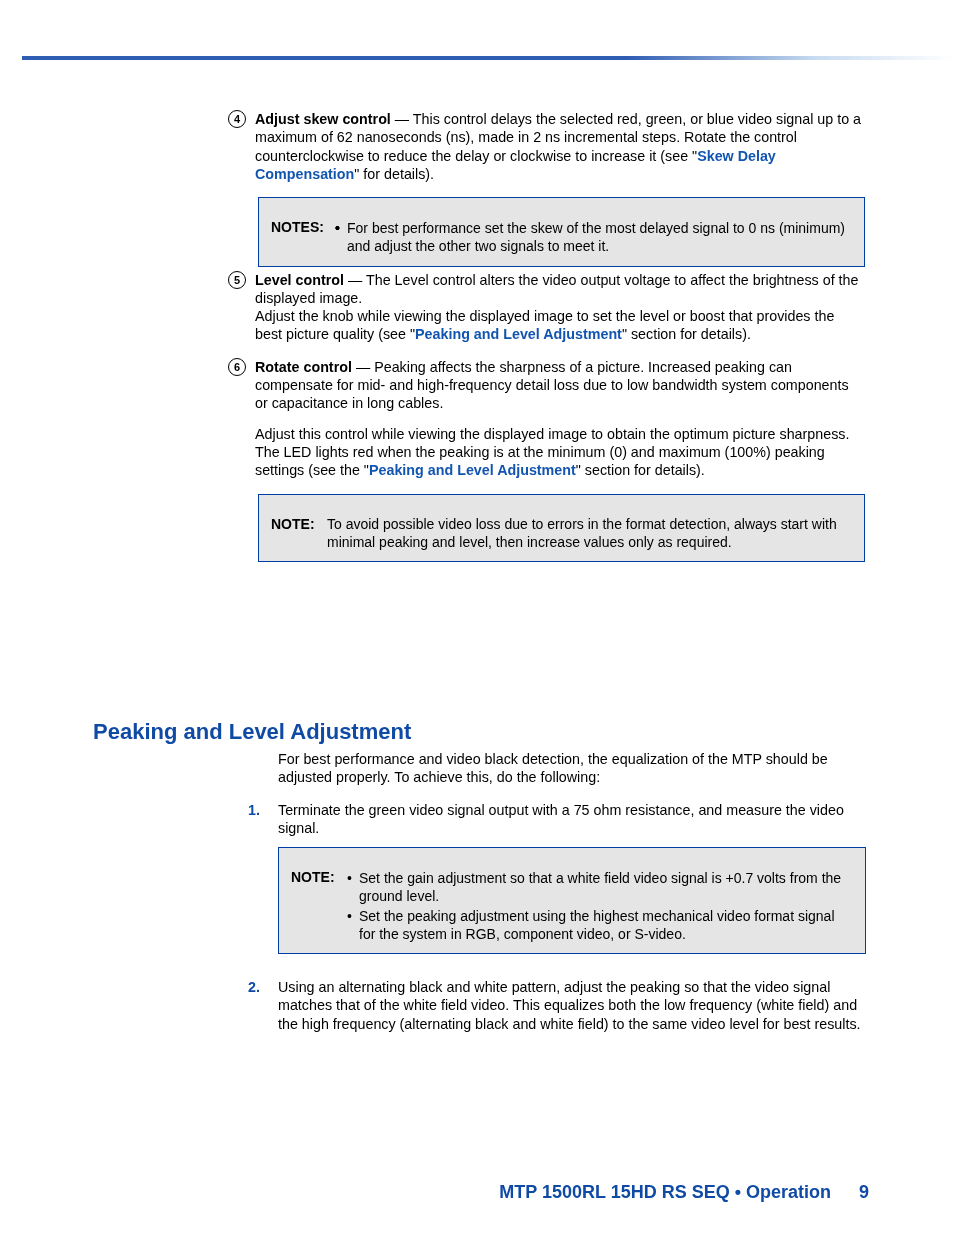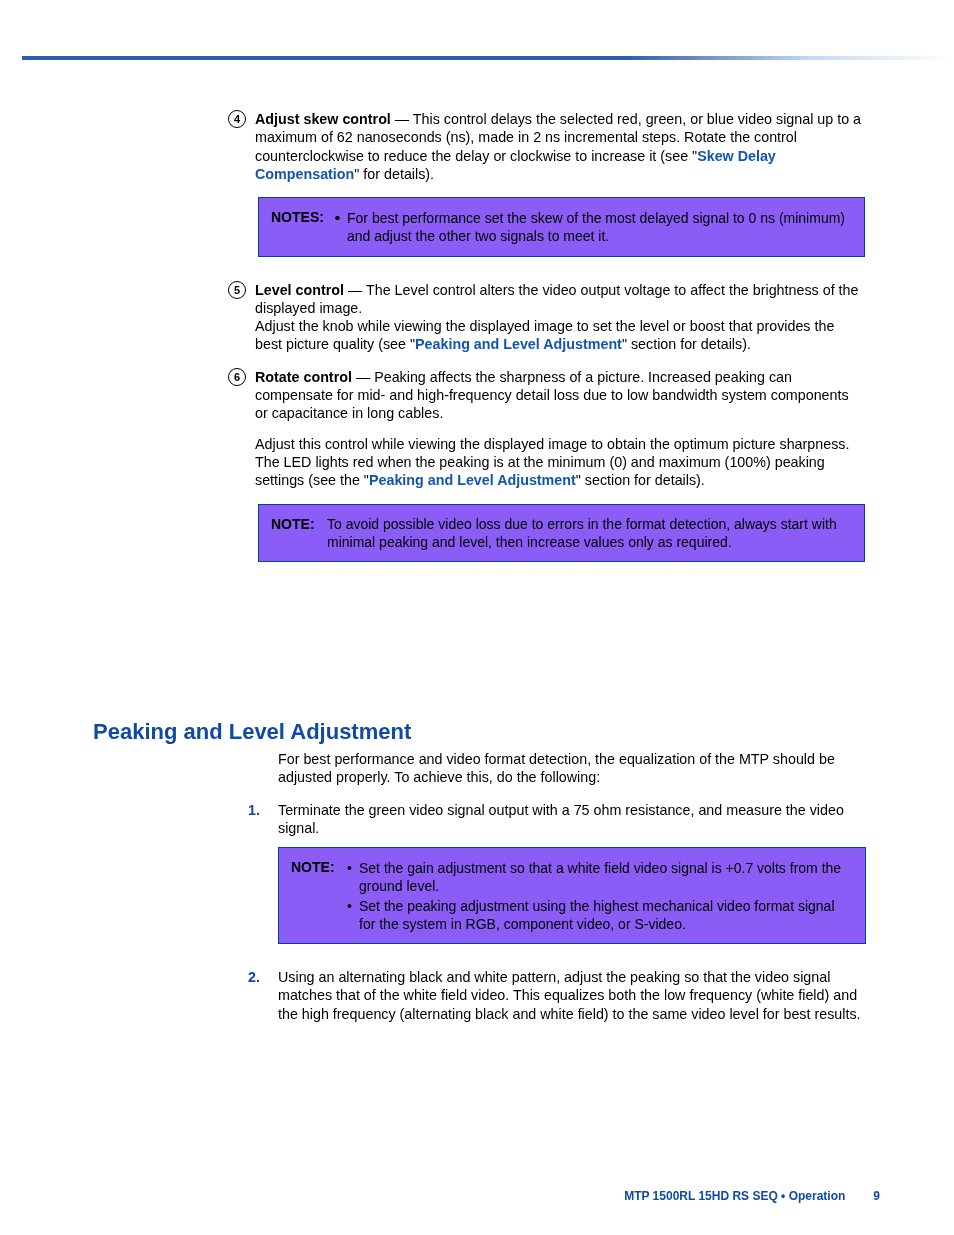--- a/index.html
+++ b/index.html
@@ -6,36 +6,36 @@
   html, body { width: 954px; height: 1235px; background: #fff; font-family: "Segoe UI", "Helvetica Neue", Arial, sans-serif; }
   .topbar { position: absolute; left: 22px; right: 0; top: 56px; height: 4px; background: linear-gradient(to right, #2f5db3 0%, #2f5db3 65%, #c7dbf0 85%, #fff 100%); }
   .page { position: relative; width: 954px; height: 1235px; }
   .content { position: absolute; left: 255px; top: 110px; width: 610px; color: #000; font-size: 14.3px; line-height: 1.28; }
 
   .circ { display: inline-block; width: 18px; height: 18px; border: 1.4px solid #000; border-radius: 50%; text-align: center; line-height: 16px; font-size: 11px; font-weight: 700; position: absolute; left: -27px; color:#000; }
   .item { position: relative; margin-bottom: 14px; }
   .item .body { }
   .term { font-weight: 700; margin-top: 36px; }
   .link { font-weight: 700; color: #1255b1; }
-  .notebox { border: 1px solid #003da5; background: #8b5cf6; padding: 10px 12px 10px 12px; margin: 10px 0 24px 3px; font-size: 14px; line-height: 1.3; }
+  .notebox { border: 1px solid #003da5; background: #e5e5e5; padding: 20px 12px 10px 12px; margin: 10px 0 4px 3px; font-size: 14px; line-height: 1.3; }
   .notelabel { font-weight: 700; }
   .bulletwrap { position: relative; padding-left: 12px; margin-top: 1px; }
   .bullet { position: absolute; left: 0; }
   .notebox .flexrow { display: flex; }
   .notebox .labelcol { width: 64px; flex: 0 0 64px; }
   .notebox .textcol { flex: 1; }
 
   .h2 { color: #0f4aa5; font-size: 22px; font-weight: 700; position: absolute; left: 93px; top: 719px; }
   .section2 { position: absolute; left: 278px; top: 750px; width: 588px; color:#000; font-size:14.3px; line-height:1.28; }
   .numlist { position: relative; padding-left: 0; }
   .numitem { position: relative; margin-top: 14px; }
   .num { position: absolute; left: -30px; top: 0; font-weight: 700; color: #0f4aa5; }
   .strong { font-weight: 700; }
 
-  .footer { position: absolute; right: 74px; bottom: 32px; font-size: 12px; color: #0f4aa5; font-weight: 600; }
+  .footer { position: absolute; right: 85px; bottom: 32px; font-size: 18px; color: #0f4aa5; font-weight: 600; }
   .footer .pg { margin-left: 28px; }
 </style>
 </head>
 <body>
 
 <div class="page">
   <div class="topbar"></div>
 
   <div class="content">
 
@@ -79,21 +79,21 @@
         <div class="labelcol" style="width:56px; flex:0 0 56px;"><span class="notelabel">NOTE:</span></div>
         <div class="textcol"><span>To avoid possible video loss due to errors in the format detection, always start with minimal peaking and level, then increase values only as required.</span></div>
       </div>
     </div>
 
   </div>
 
   <div class="h2">Peaking and Level Adjustment</div>
 
   <div class="section2">
-    <div>For best performance and video format detection, the equalization of the MTP should be adjusted properly. To achieve this, do the following:</div>
+    <div>For best performance and video black detection, the equalization of the MTP should be adjusted properly. To achieve this, do the following:</div>
 
     <div class="numlist">
       <div class="numitem">
         <span class="num">1.</span>
         <span>Terminate the green video signal output with a 75 ohm resistance, and measure the video signal.</span>
       </div>
 
       <div class="notebox" style="margin-left:0;">
         <div class="flexrow">
           <div class="labelcol" style="width:56px; flex:0 0 56px;"><span class="notelabel">NOTE:</span></div>

